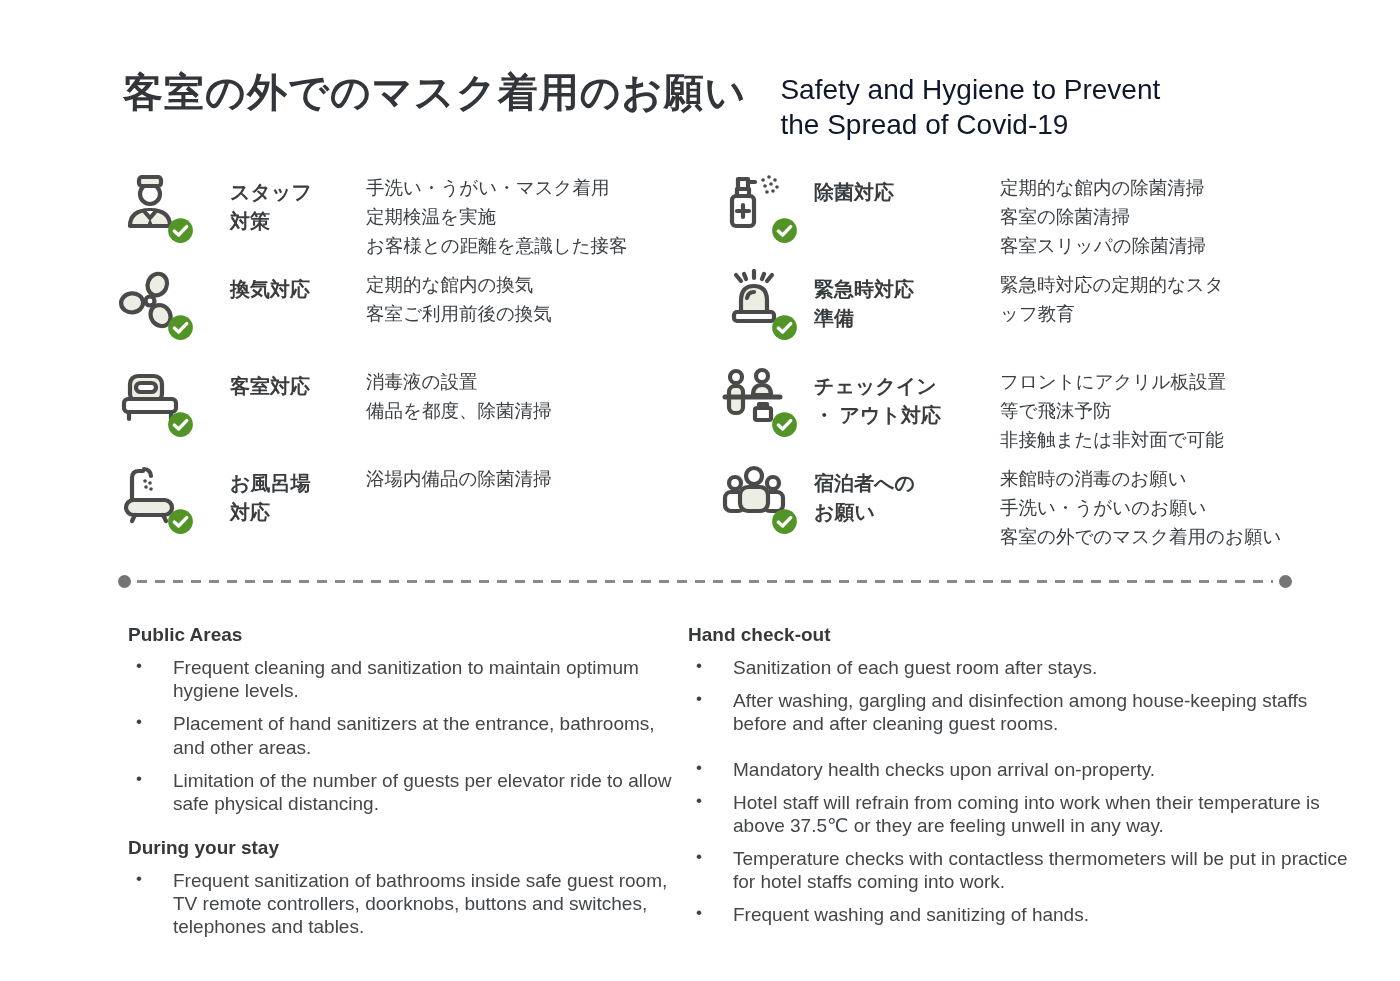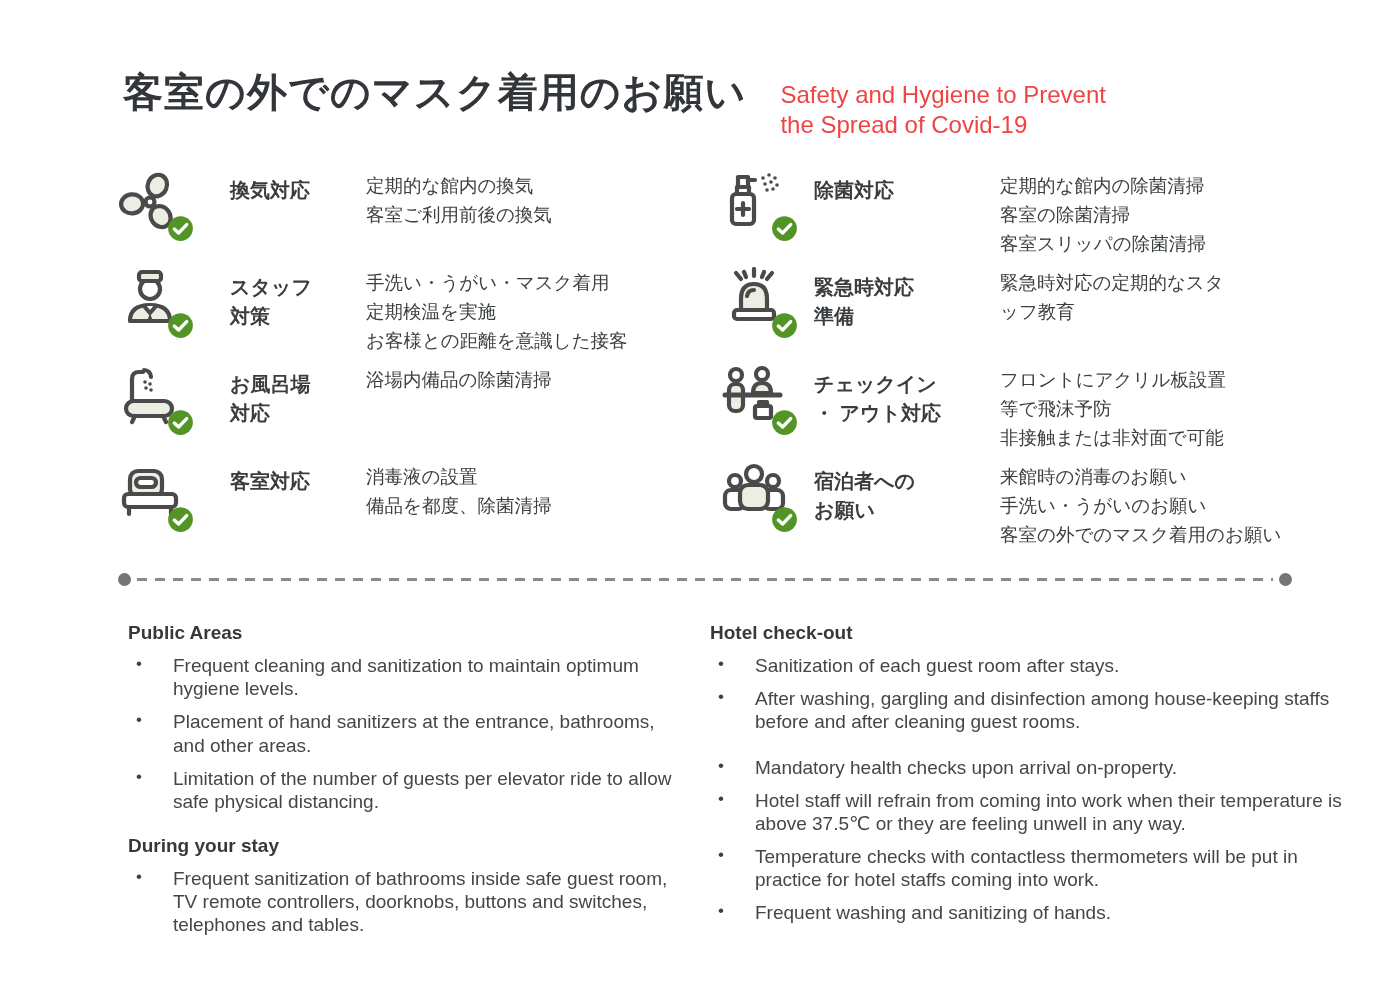--- a/index.html
+++ b/index.html
@@ -11,22 +11,22 @@
   }
   .page { width:1400px; height:981px; background:#fff; position:relative; }
 
   
   .header { display:flex; align-items:flex-start; padding:68px 60px 0 123px; }
   .title-jp {
     font-size:40px; font-weight:bold; color:#323539; letter-spacing:1px;
     line-height:1.2; white-space:nowrap;
   }
   .subtitle-en {
-    font-size:24px; font-weight:400; color:#ef4444; line-height:1.25;
-    margin-left:34px; margin-top:12px; white-space:pre-line;
+    font-size:28px; font-weight:400; color:#0f172a; line-height:1.25;
+    margin-left:34px; margin-top:4px; white-space:pre-line;
   }
 
   
   .measures {
     display:grid; grid-template-columns:548px 1fr; column-gap:56px;
     padding:28px 70px 0 118px;
   }
   .mcol { display:flex; flex-direction:column; }
   .measure { display:grid; align-items:flex-start; min-height:97px; }
   .mcol.left  .measure { grid-template-columns:112px 136px 1fr; }
@@ -49,21 +49,21 @@
     display:flex; align-items:center; margin:16px 108px 0 118px; height:14px;
   }
   .divider .enddot { width:13px; height:13px; border-radius:50%; background:#757575; flex:0 0 auto; }
   .divider .dashes {
     flex:1; height:3px; margin:0 6px;
     background:repeating-linear-gradient(90deg,#8a8a8a 0 10px,transparent 10px 18px);
   }
 
   
   .notes {
-    display:grid; grid-template-columns:560px 1fr; column-gap:22px;
+    display:grid; grid-template-columns:560px 1fr; column-gap:0;
     padding:36px 28px 0 128px;
   }
   .note-section { margin-bottom:22px; }
   .note-heading { font-size:19px; font-weight:bold; color:#35393c; margin-bottom:10px; }
   .bullet-row { display:flex; margin-bottom:10px; }
   .bullet-dot {
     flex:0 0 45px; font-size:17px; color:#3e4245; line-height:1.22;
     padding-left:8px;
   }
   .bullet-text { flex:1; font-size:19px; color:#43474a; line-height:1.22; padding-right:6px; }
@@ -85,58 +85,79 @@
 the Spread of Covid-19</div>
   </div>
 
   <div class="measures">
 
     <div class="mcol left">
 
       <div class="measure">
         <div class="m-icon">
           <svg class="main" viewBox="0 0 64 64">
-            <ellipse class="ic ic-fill-light" cx="32" cy="14" rx="9.5" ry="11" transform="rotate(24 32 32)"></ellipse>
-            <ellipse class="ic ic-fill-light" cx="32" cy="14" rx="9.5" ry="11" transform="rotate(144 32 32)"></ellipse>
-            <ellipse class="ic ic-fill-light" cx="32" cy="14" rx="9.5" ry="11" transform="rotate(264 32 32)"></ellipse>
-            <circle class="ic ic-fill-white" cx="32" cy="32" r="4.5"></circle>
-          </svg>
-          <span class="badge">
-            <svg viewBox="0 0 24 24">
-                <circle cx="12" cy="12" r="11" fill="#539427"></circle>
-                <path d="M6.5 12.5 L10.3 16 L17.5 8.5" stroke="#fff" stroke-width="3" fill="none" stroke-linecap="round" stroke-linejoin="round"></path>
-              </svg>
-          </span>
-        </div>
-        <div class="m-label">換気対応</div>
-        <div class="m-desc">定期的な館内の換気
-客室ご利用前後の換気</div>
-      </div>
-
-      <div class="measure">
-        <div class="m-icon">
-          <svg class="main" viewBox="0 0 64 64">
             <circle class="ic ic-fill-white" cx="32" cy="22" r="10"></circle>
             <rect class="ic ic-fill-light" x="21" y="5" width="22" height="9" rx="3"></rect>
             <path class="ic ic-fill-light" d="M12,54 Q12,38 32,38 Q52,38 52,54 Z"></path>
             <path class="ic" d="M26,39 L32,46 L38,39" style="fill:#fff"></path>
             <path class="ic-solid" d="M32,46 L29.5,53 L34.5,53 Z"></path>
           </svg>
           <span class="badge">
             <svg viewBox="0 0 24 24">
                 <circle cx="12" cy="12" r="11" fill="#539427"></circle>
                 <path d="M6.5 12.5 L10.3 16 L17.5 8.5" stroke="#fff" stroke-width="3" fill="none" stroke-linecap="round" stroke-linejoin="round"></path>
               </svg>
           </span>
         </div>
         <div class="m-label">スタッフ
 対策</div>
         <div class="m-desc">手洗い・うがい・マスク着用
 定期検温を実施
 お客様との距離を意識した接客</div>
+      </div>
+
+      <div class="measure">
+        <div class="m-icon">
+          <svg class="main" viewBox="0 0 64 64">
+            <ellipse class="ic ic-fill-light" cx="32" cy="14" rx="9.5" ry="11" transform="rotate(24 32 32)"></ellipse>
+            <ellipse class="ic ic-fill-light" cx="32" cy="14" rx="9.5" ry="11" transform="rotate(144 32 32)"></ellipse>
+            <ellipse class="ic ic-fill-light" cx="32" cy="14" rx="9.5" ry="11" transform="rotate(264 32 32)"></ellipse>
+            <circle class="ic ic-fill-white" cx="32" cy="32" r="4.5"></circle>
+          </svg>
+          <span class="badge">
+            <svg viewBox="0 0 24 24">
+                <circle cx="12" cy="12" r="11" fill="#539427"></circle>
+                <path d="M6.5 12.5 L10.3 16 L17.5 8.5" stroke="#fff" stroke-width="3" fill="none" stroke-linecap="round" stroke-linejoin="round"></path>
+              </svg>
+          </span>
+        </div>
+        <div class="m-label">換気対応</div>
+        <div class="m-desc">定期的な館内の換気
+客室ご利用前後の換気</div>
+      </div>
+
+      <div class="measure">
+        <div class="m-icon">
+          <svg class="main" viewBox="0 0 64 64">
+            <rect class="ic ic-fill-light" x="12" y="10" width="32" height="26" rx="8"></rect>
+            <rect class="ic ic-fill-white" x="18" y="17" width="20" height="9" rx="4.5"></rect>
+            <rect class="ic ic-fill-white" x="6" y="33" width="52" height="13" rx="4"></rect>
+            <path class="ic" d="M11,46 L11,53"></path>
+            <path class="ic" d="M53,46 L53,53"></path>
+          </svg>
+          <span class="badge">
+            <svg viewBox="0 0 24 24">
+                <circle cx="12" cy="12" r="11" fill="#539427"></circle>
+                <path d="M6.5 12.5 L10.3 16 L17.5 8.5" stroke="#fff" stroke-width="3" fill="none" stroke-linecap="round" stroke-linejoin="round"></path>
+              </svg>
+          </span>
+        </div>
+        <div class="m-label">客室対応</div>
+        <div class="m-desc">消毒液の設置
+備品を都度、除菌清掃</div>
       </div>
 
       <div class="measure">
         <div class="m-icon">
           <svg class="main" viewBox="0 0 64 64">
             <path class="ic" d="M14,37 L14,15 Q14,8 21,8 L25,8"></path>
             <path class="ic" d="M26,6 A7,7 0 0 1 33,13"></path>
             <circle class="ic-solid" cx="27" cy="18" r="1.8"></circle>
             <circle class="ic-solid" cx="32" cy="20" r="1.8"></circle>
             <circle class="ic-solid" cx="28" cy="24" r="1.8"></circle>
@@ -148,41 +169,20 @@
           <span class="badge">
             <svg viewBox="0 0 24 24">
                 <circle cx="12" cy="12" r="11" fill="#539427"></circle>
                 <path d="M6.5 12.5 L10.3 16 L17.5 8.5" stroke="#fff" stroke-width="3" fill="none" stroke-linecap="round" stroke-linejoin="round"></path>
               </svg>
           </span>
         </div>
         <div class="m-label">お風呂場
 対応</div>
         <div class="m-desc">浴場内備品の除菌清掃</div>
-      </div>
-
-      <div class="measure">
-        <div class="m-icon">
-          <svg class="main" viewBox="0 0 64 64">
-            <rect class="ic ic-fill-light" x="12" y="10" width="32" height="26" rx="8"></rect>
-            <rect class="ic ic-fill-white" x="18" y="17" width="20" height="9" rx="4.5"></rect>
-            <rect class="ic ic-fill-white" x="6" y="33" width="52" height="13" rx="4"></rect>
-            <path class="ic" d="M11,46 L11,53"></path>
-            <path class="ic" d="M53,46 L53,53"></path>
-          </svg>
-          <span class="badge">
-            <svg viewBox="0 0 24 24">
-                <circle cx="12" cy="12" r="11" fill="#539427"></circle>
-                <path d="M6.5 12.5 L10.3 16 L17.5 8.5" stroke="#fff" stroke-width="3" fill="none" stroke-linecap="round" stroke-linejoin="round"></path>
-              </svg>
-          </span>
-        </div>
-        <div class="m-label">客室対応</div>
-        <div class="m-desc">消毒液の設置
-備品を都度、除菌清掃</div>
       </div>
 
     </div>
 
     <div class="mcol right">
 
       <div class="measure">
         <div class="m-icon">
           <svg class="main" viewBox="0 0 64 64">
             <rect class="ic ic-fill-white" x="10" y="24" width="22" height="30" rx="4"></rect>
@@ -317,21 +317,21 @@
         <div class="note-heading">During your stay</div>
         <div class="bullet-row">
           <span class="bullet-dot">•</span>
           <span class="bullet-text">Frequent sanitization of bathrooms inside safe guest room, TV remote controllers, doorknobs, buttons and switches, telephones and tables.</span>
         </div>
       </div>
     </div>
 
     <div class="notes-col">
       <div class="note-section">
-        <div class="note-heading">Hotel check-out</div>
+        <div class="note-heading">Hand check-out</div>
         <div class="bullet-row">
           <span class="bullet-dot">•</span>
           <span class="bullet-text">Sanitization of each guest room after stays.</span>
         </div>
         <div class="bullet-row">
           <span class="bullet-dot">•</span>
           <span class="bullet-text">After washing, gargling and disinfection among house-keeping staffs before and after cleaning guest rooms.</span>
         </div>
       </div>
       <div class="note-section">

